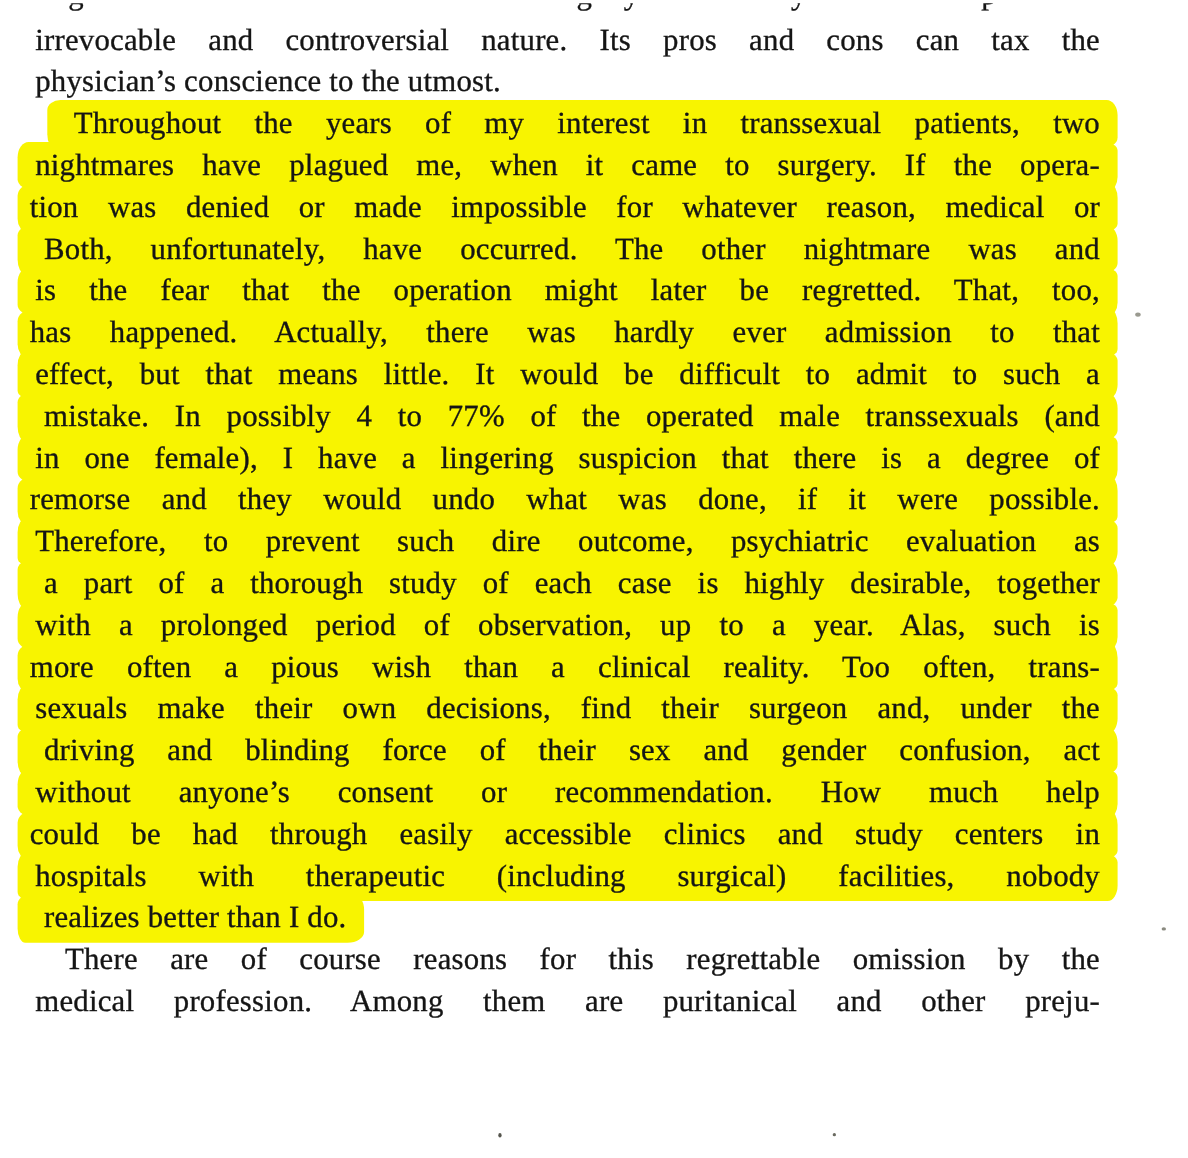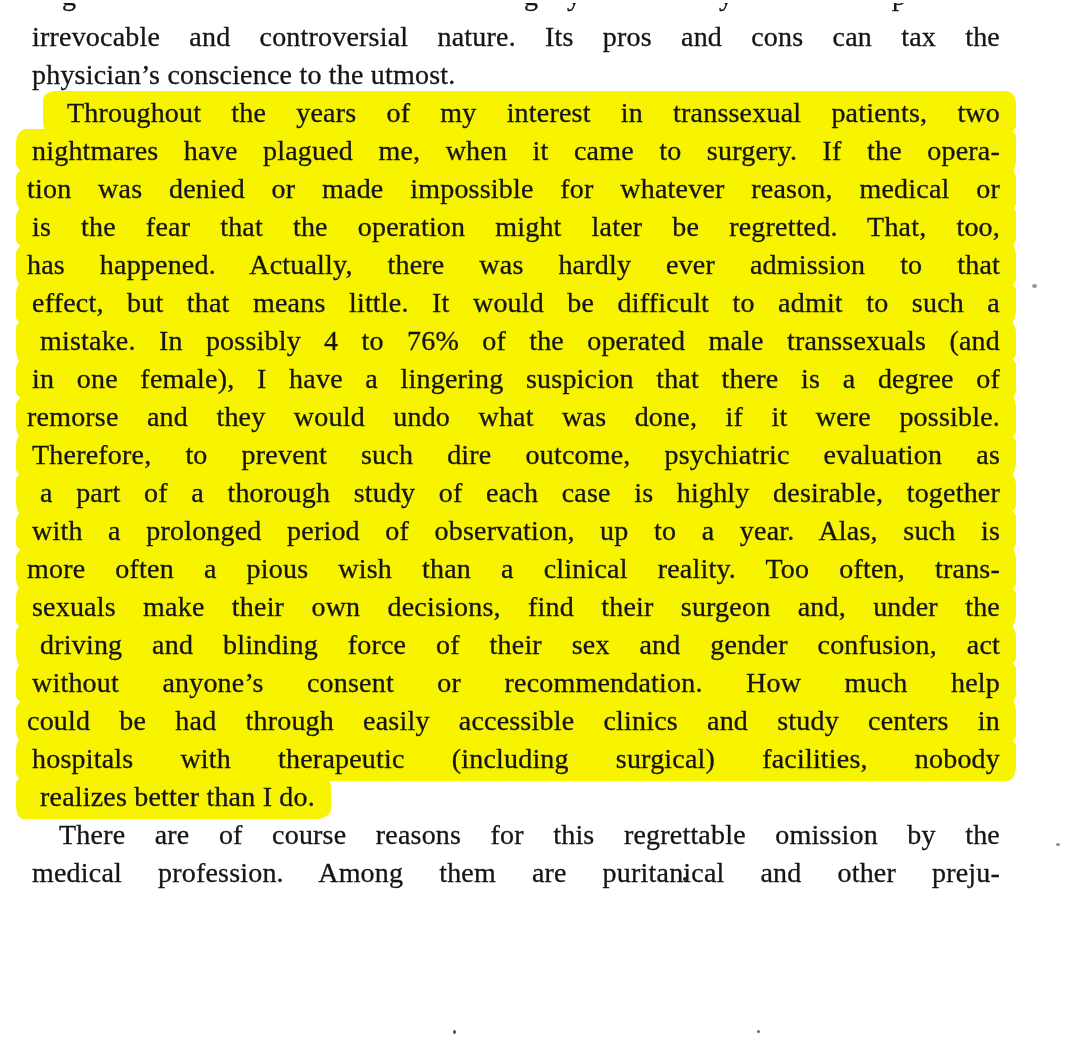--- a/index.html
+++ b/index.html
@@ -61,24 +61,25 @@
         <span style="left: 492px;">g</span>
         <span style="left: 535px;">y</span>
         <span style="left: 687px;">y</span>
         <span style="left: 860px;">p</span>
       </div>
   <div class="line just">irrevocable and controversial nature. Its pros and cons can tax the</div>
       <div class="line">physician’s conscience to the utmost.</div>
       <div class="line just indent"><span class="hl r2">Throughout the years of my interest in transsexual patients, two</span></div>
       <div class="line just"><span class="hl r3">nightmares have plagued me, when it came to surgery. If the opera-</span></div>
       <div class="line just"><span class="hl r0">tion was denied or made impossible for whatever reason, medical or</span></div>
+      <div class="line just"><span class="hl r2">Both, unfortunately, have occurred. The other nightmare was and</span></div>
       <div class="line just"><span class="hl r3">is the fear that the operation might later be regretted. That, too,</span></div>
       <div class="line just"><span class="hl r0">has happened. Actually, there was hardly ever admission to that</span></div>
       <div class="line just"><span class="hl r1">effect, but that means little. It would be difficult to admit to such a</span></div>
-      <div class="line just"><span class="hl r2">mistake. In possibly 4 to 76% of the operated male transsexuals (and</span></div>
+      <div class="line just"><span class="hl r2">mistake. In possibly 4 to 77% of the operated male transsexuals (and</span></div>
       <div class="line just"><span class="hl r3">in one female), I have a lingering suspicion that there is a degree of</span></div>
       <div class="line just"><span class="hl r0">remorse and they would undo what was done, if it were possible.</span></div>
       <div class="line just"><span class="hl r1">Therefore, to prevent such dire outcome, psychiatric evaluation as</span></div>
       <div class="line just"><span class="hl r2">a part of a thorough study of each case is highly desirable, together</span></div>
       <div class="line just"><span class="hl r3">with a prolonged period of observation, up to a year. Alas, such is</span></div>
       <div class="line just"><span class="hl r0">more often a pious wish than a clinical reality. Too often, trans-</span></div>
       <div class="line just"><span class="hl r1">sexuals make their own decisions, find their surgeon and, under the</span></div>
       <div class="line just"><span class="hl r2">driving and blinding force of their sex and gender confusion, act</span></div>
       <div class="line just"><span class="hl r3">without anyone’s consent or recommendation. How much help</span></div>
       <div class="line just"><span class="hl r0">could be had through easily accessible clinics and study centers in</span></div>

